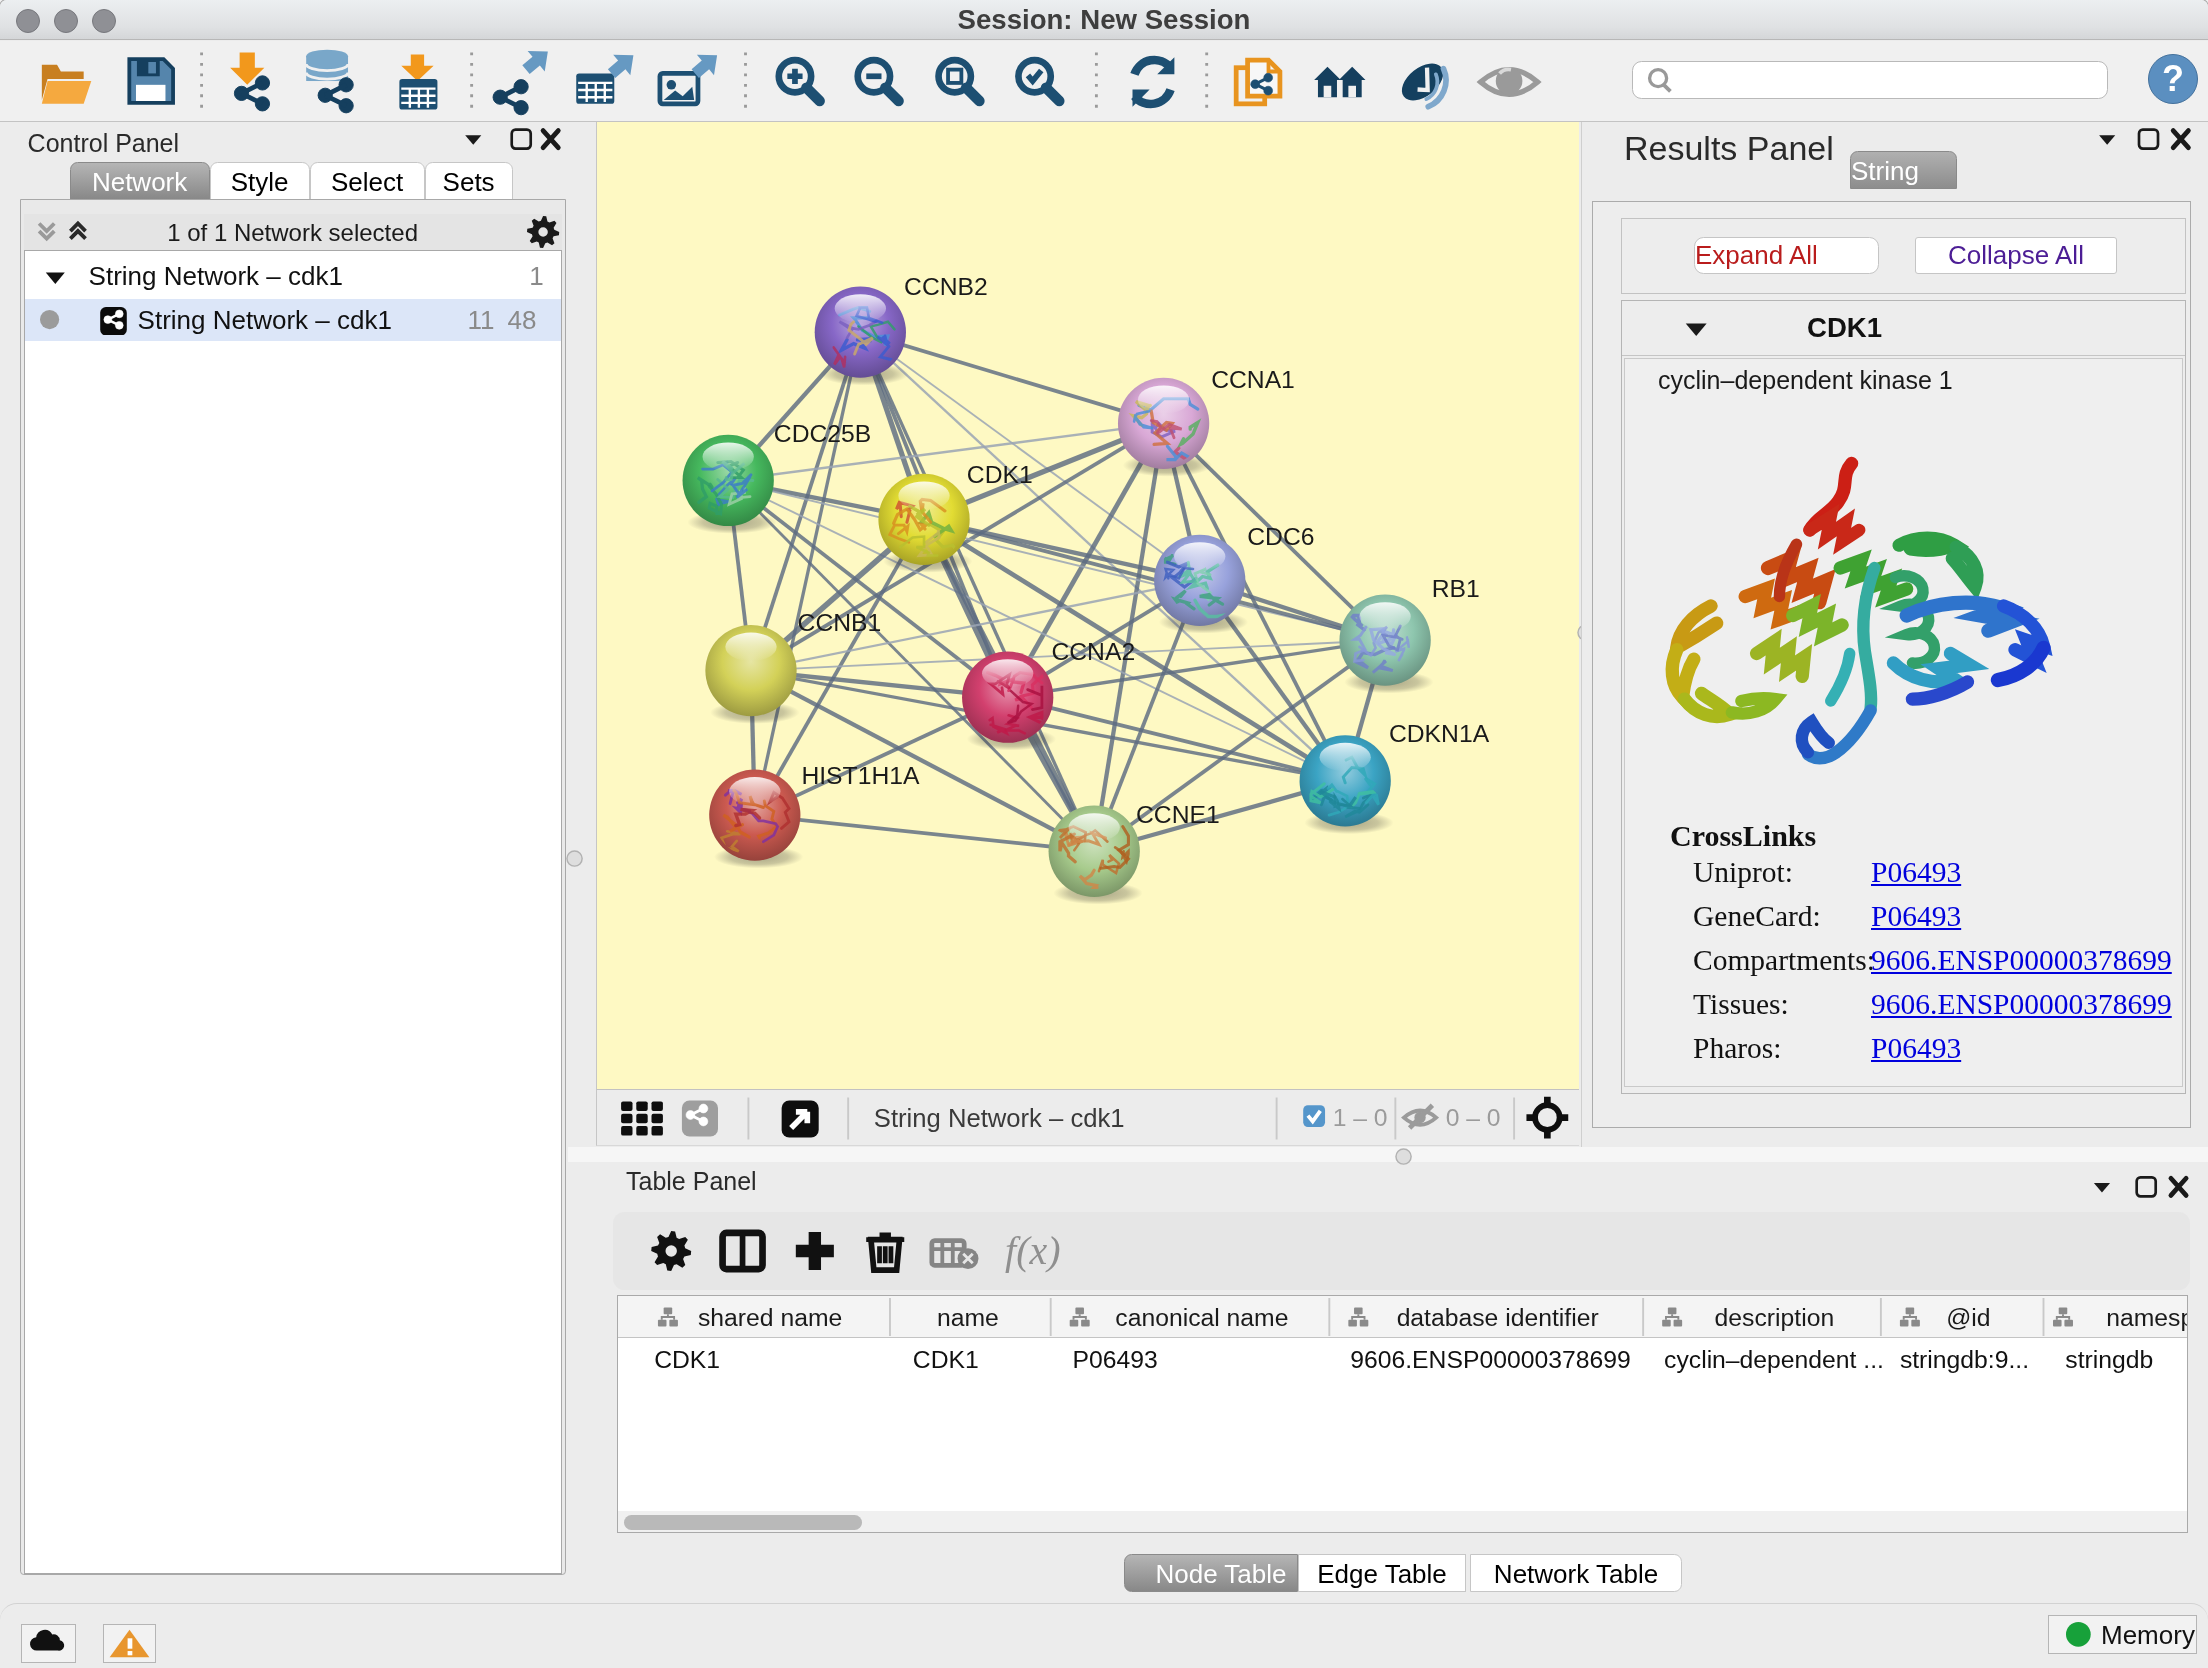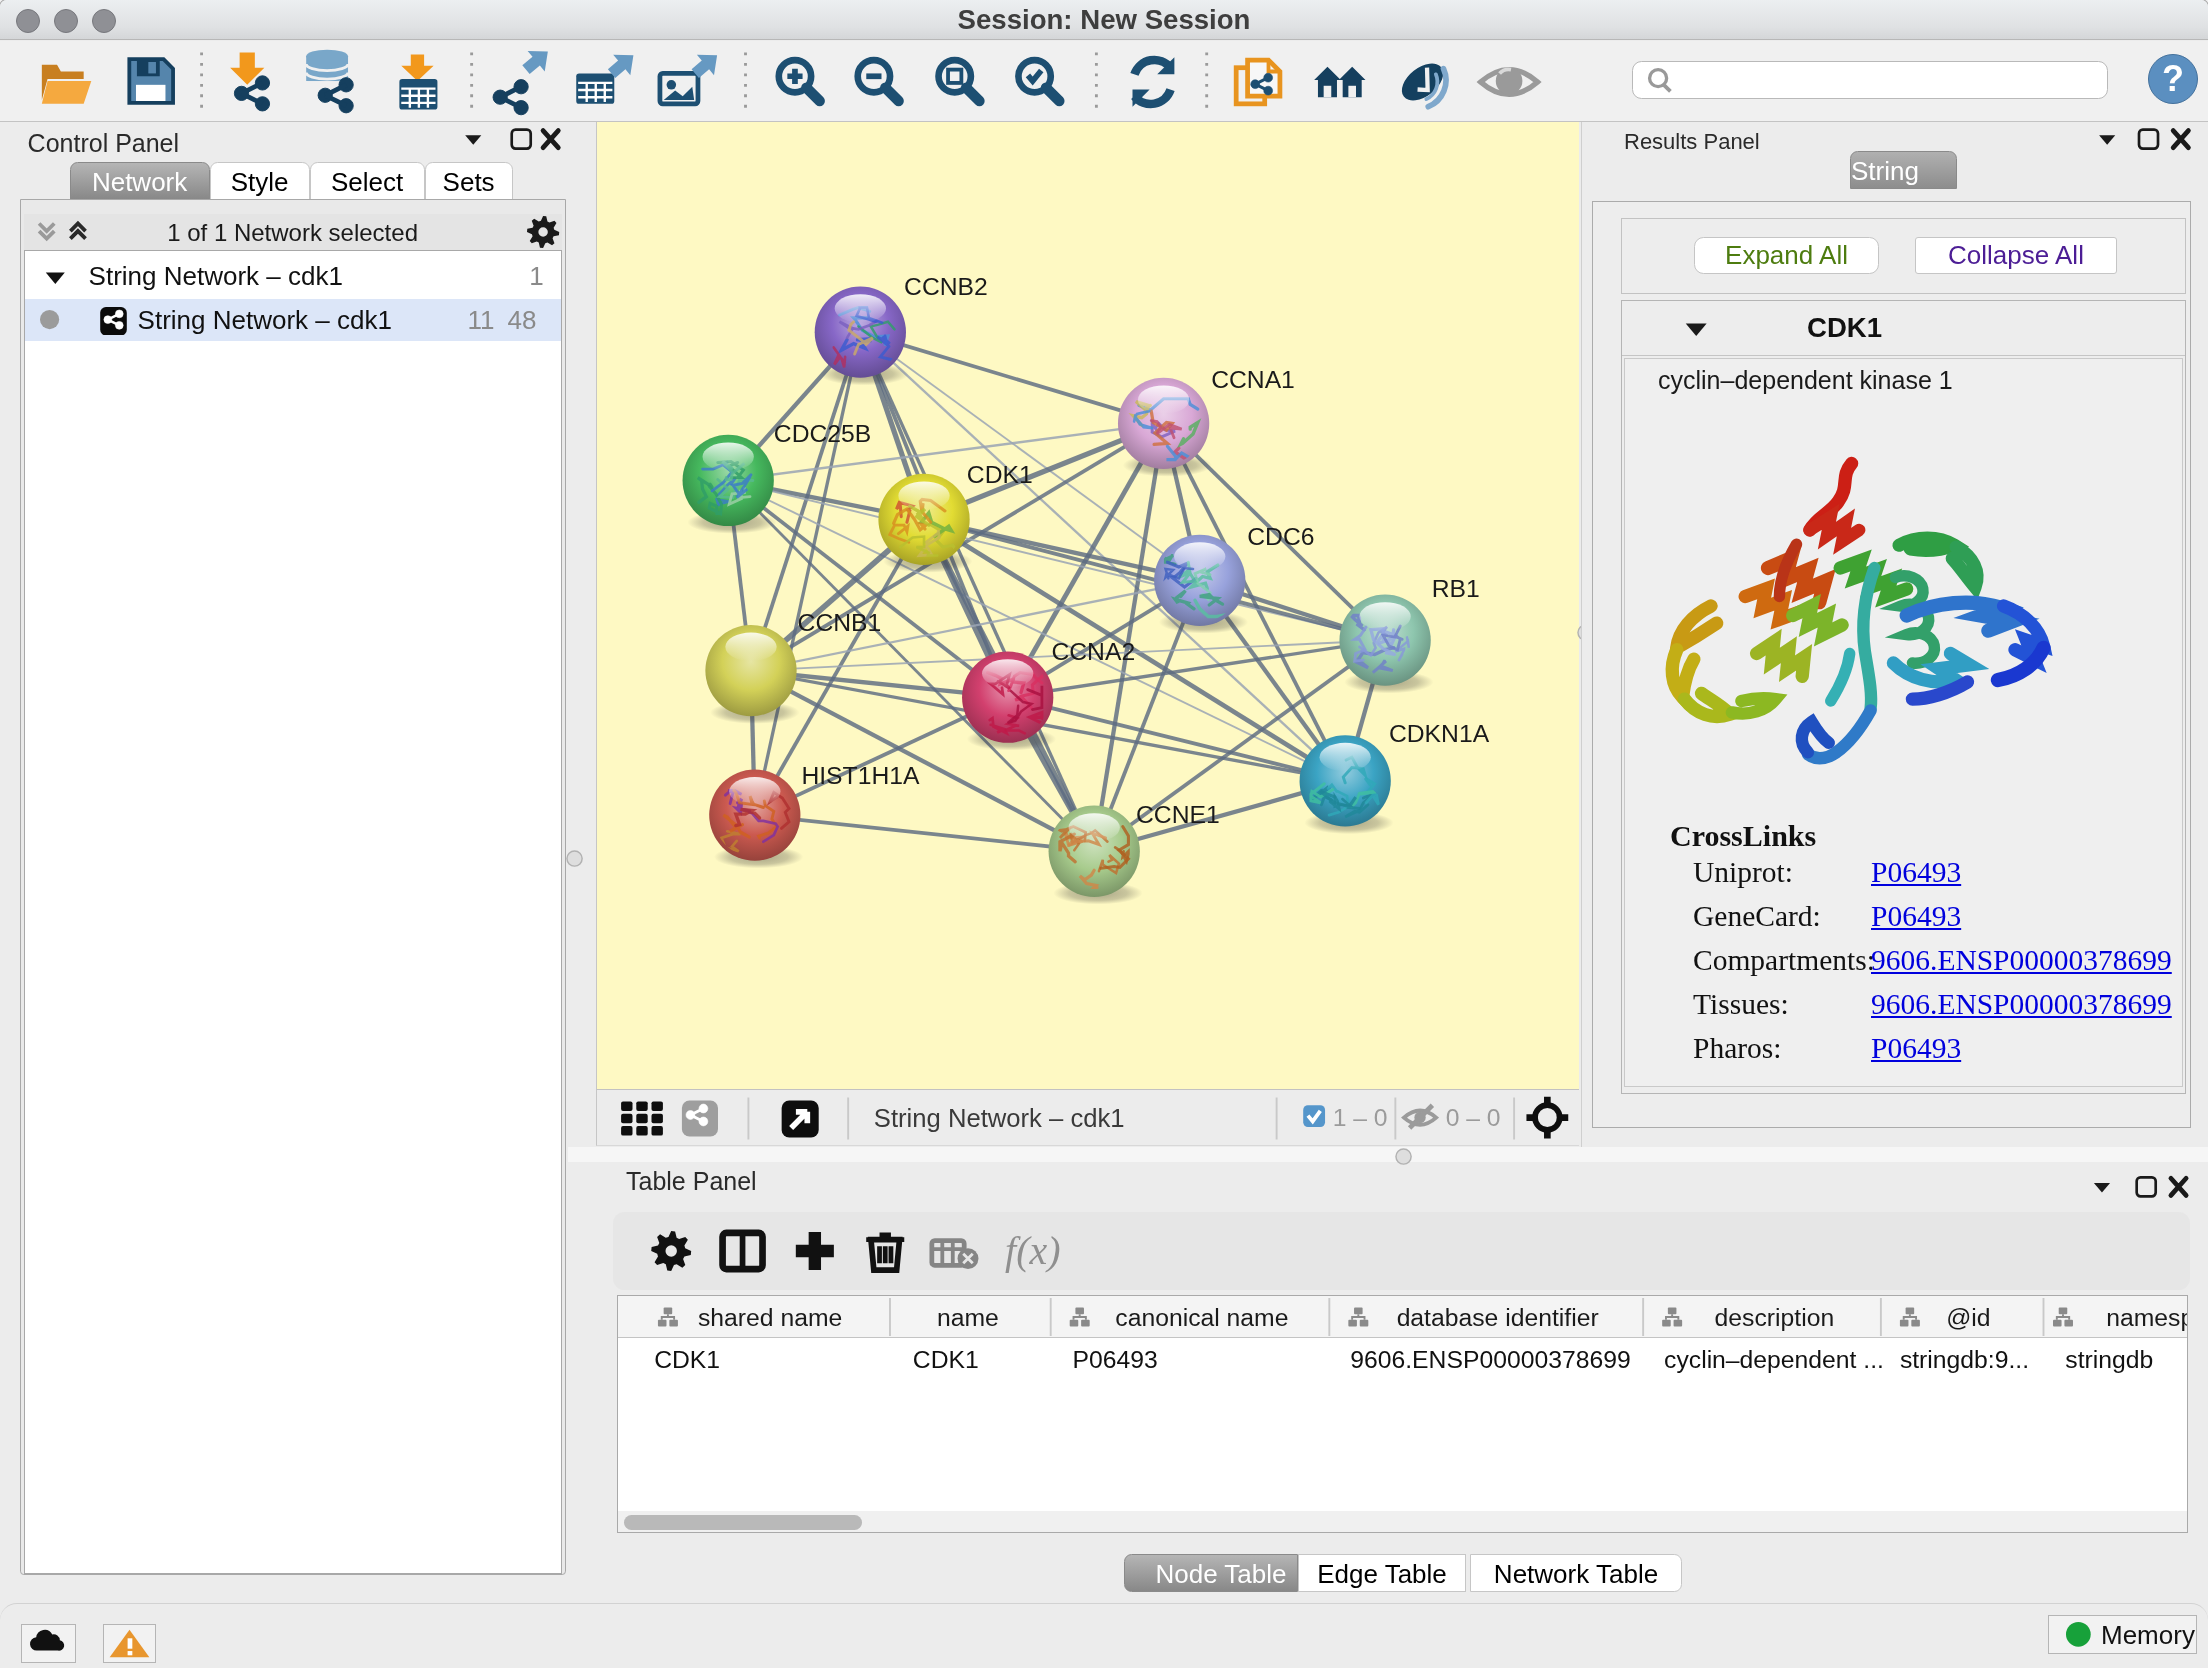--- a/index.html
+++ b/index.html
@@ -604,30 +604,30 @@
         </g>
     </svg>
   </div>
   <svg width="19" height="19" style="position:absolute;left:1395px;top:1148px;z-index:6" viewBox="0 0 20 20">
       <circle cx="9" cy="9" r="8" fill="#dedede" stroke="#b2b2b2" stroke-width="1.5"></circle>
     </svg>
   <svg width="19" height="19" style="position:absolute;left:1577px;top:624px" viewBox="0 0 20 20">
       <circle cx="9" cy="9" r="8" fill="#dedede" stroke="#b2b2b2" stroke-width="1.5"></circle>
     </svg>
   <div id="resultspanel">
-    <div style="position:absolute;left:42px;top:6.7px;font-size:22px;color:#2a2a2a">Results Panel</div>
+    <div style="position:absolute;left:42px;top:6.7px;font-size:34px;color:#2a2a2a">Results Panel</div>
     <svg width="620" height="38" style="position:absolute;top:0;left:0" viewBox="0 0 652 40">
       <path d="M544 14 L561 14 L552.5 24 Z" fill="#1a1a1a"></path>
       <rect x="586" y="8" width="20" height="20" rx="4" fill="none" stroke="#1a1a1a" stroke-width="2.8"></rect>
       <path d="M622 9 L638 27 M638 9 L622 27" stroke="#1a1a1a" stroke-width="5" stroke-linecap="round"></path>
     </svg>
     <div style="position:absolute;left:268px;top:29px;width:107px;height:38px;background:linear-gradient(#b0b0b0,#8d8d8d);border:1px solid #8a8a8a;border-radius:7.6px 7.6px 0 0;color:#fff;font-size:26px;line-height:38px;">String</div>
     <div style="position:absolute;left:9.5px;top:79px;width:599px;height:927px;background:#ededed;border:1px solid #ababab;"></div>
     <div style="position:absolute;left:39px;top:96px;width:565px;height:76px;border:1px solid #c2c2c2;background:#ededed;"></div>
-    <div style="position:absolute;left:112px;top:115px;width:185px;height:37px;background:#fff;border:1px solid #c5c5c5;border-radius:9.5px;font-size:26px;text-align:center;line-height:35px;color:#4d7c0f">Expand All</div>
+    <div style="position:absolute;left:112px;top:115px;width:185px;height:37px;background:#fff;border:1px solid #c5c5c5;border-radius:9.5px;font-size:26px;text-align:left;line-height:35px;color:#b91c1c">Expand All</div>
     <div style="position:absolute;left:333px;top:115px;width:202px;height:37px;background:#fff;border:1px solid #c5c5c5;border-radius:3px;font-size:26px;text-align:center;line-height:35px;color:#4c1d95">Collapse All</div>
     <div style="position:absolute;left:39px;top:178px;width:565px;height:794px;border:1px solid #b5b5b5;background:#ededed;"></div>
     <div style="position:absolute;left:40px;top:179px;width:563px;height:55px;border-bottom:1px solid #c5c5c5;background:#ededed;">
       <svg width="38" height="28.5" style="position:absolute;left:59px;top:15px" viewBox="0 0 40 30">
           <path d="M5 8 L27 8 L16 21 Z" fill="#1a1a1a"></path>
         </svg>
       <div style="position:absolute;left:185px;top:10.5px;font-size:27.6px;font-weight:bold;color:#111">CDK1</div>
     </div>
     <div style="position:absolute;left:42px;top:236px;width:559px;height:729px;border:1px solid #c9c9c9;background:#efefef;">
       <div style="position:absolute;left:33px;top:6.7px;font-size:25px;color:#1a1a1a">cyclin–dependent kinase 1</div>

